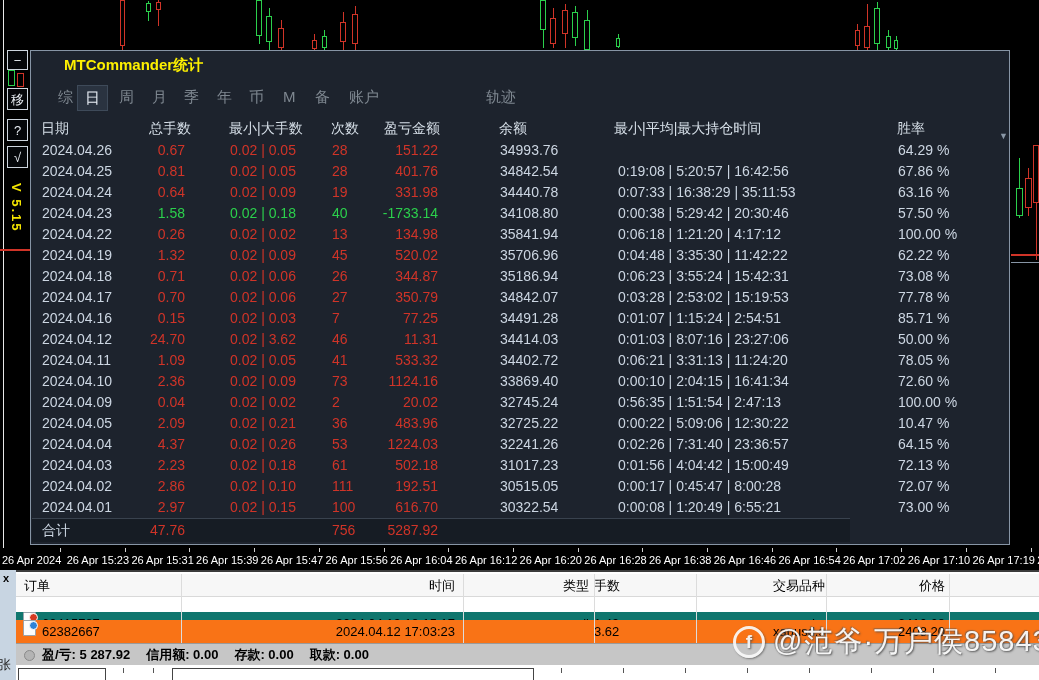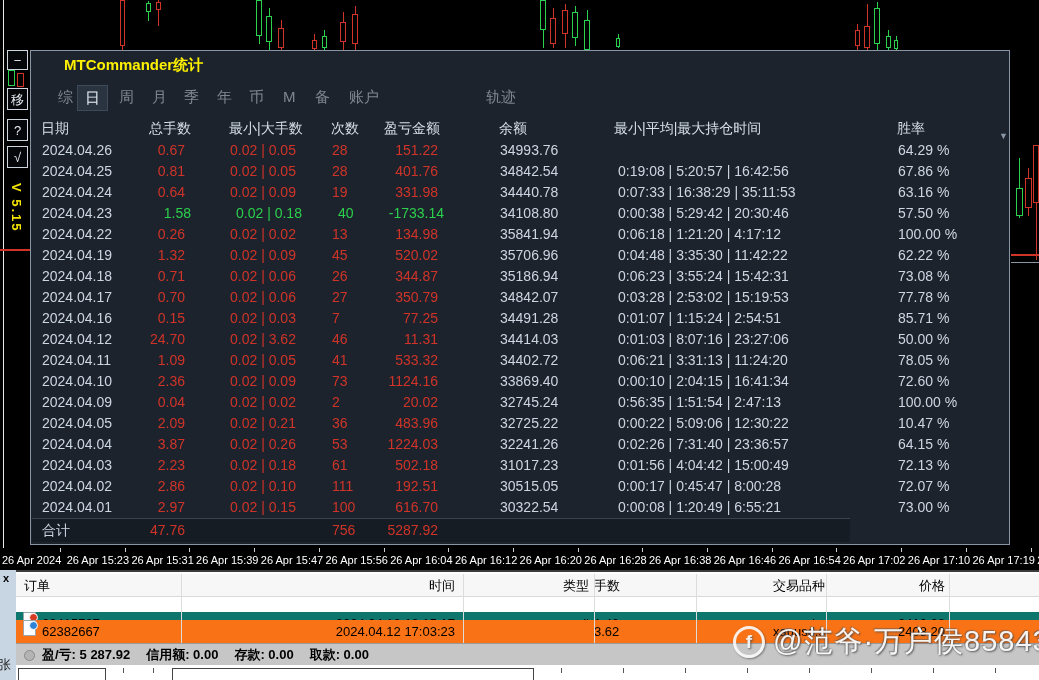--- a/index.html
+++ b/index.html
@@ -34,21 +34,21 @@
   .srow span{position:absolute;top:0;}
   .c-date{left:10px;color:#ccd6e2;}
   .c-lots{left:46px;width:107px;text-align:right;}
   .c-minmax{left:156px;width:150px;text-align:center;}
   .c-count{left:300px;}
   .c-profit{left:300px;width:106px;text-align:right;}
   .c-balance{left:468px;color:#ccd6e2;}
   .c-times{left:586px;color:#ccd6e2;}
   .c-winrate{left:866px;color:#ccd6e2;}
   .num{color:#d03428;}
-  .neg .num{color:#2bd04c;padding-left:6px;}
+  .neg .num{color:#2bd04c;}
   #total-row{position:absolute;left:1px;top:467px;width:818px;height:23px;background:#161c24;
     border-top:1px solid #39424e;font-size:14px;line-height:22px;}
   #total-row span{position:absolute;top:0;}
   .sort-arrow{position:absolute;left:968px;top:80px;color:#8a97a6;font-size:9px;}
   
   #time-axis{position:absolute;left:0;top:548px;width:1039px;height:22px;background:#000;}
   .taxis-label{position:absolute;top:6px;color:#fff;font-size:11px;white-space:nowrap;}
   .taxis-tick{position:absolute;top:0;width:1px;height:4px;background:#d0d0d0;}
   
   #orders-panel{position:absolute;left:16px;top:570px;width:1023px;height:110px;background:#fff;
@@ -326,21 +326,21 @@
           <span class="c-lots num">2.09</span>
           <span class="c-minmax num">0.02 | 0.21</span>
           <span class="c-count num">36</span>
           <span class="c-profit num">483.96</span>
           <span class="c-balance">32725.22</span>
           <span class="c-times">0:00:22 | 5:09:06 | 12:30:22</span>
           <span class="c-winrate">10.47 %</span>
         </div>
         <div class="srow" style="top: 294px;">
           <span class="c-date">2024.04.04</span>
-          <span class="c-lots num">3.87</span>
+          <span class="c-lots num">4.37</span>
           <span class="c-minmax num">0.02 | 0.26</span>
           <span class="c-count num">53</span>
           <span class="c-profit num">1224.03</span>
           <span class="c-balance">32241.26</span>
           <span class="c-times">0:02:26 | 7:31:40 | 23:36:57</span>
           <span class="c-winrate">64.15 %</span>
         </div>
         <div class="srow" style="top: 315px;">
           <span class="c-date">2024.04.03</span>
           <span class="c-lots num">2.23</span>

